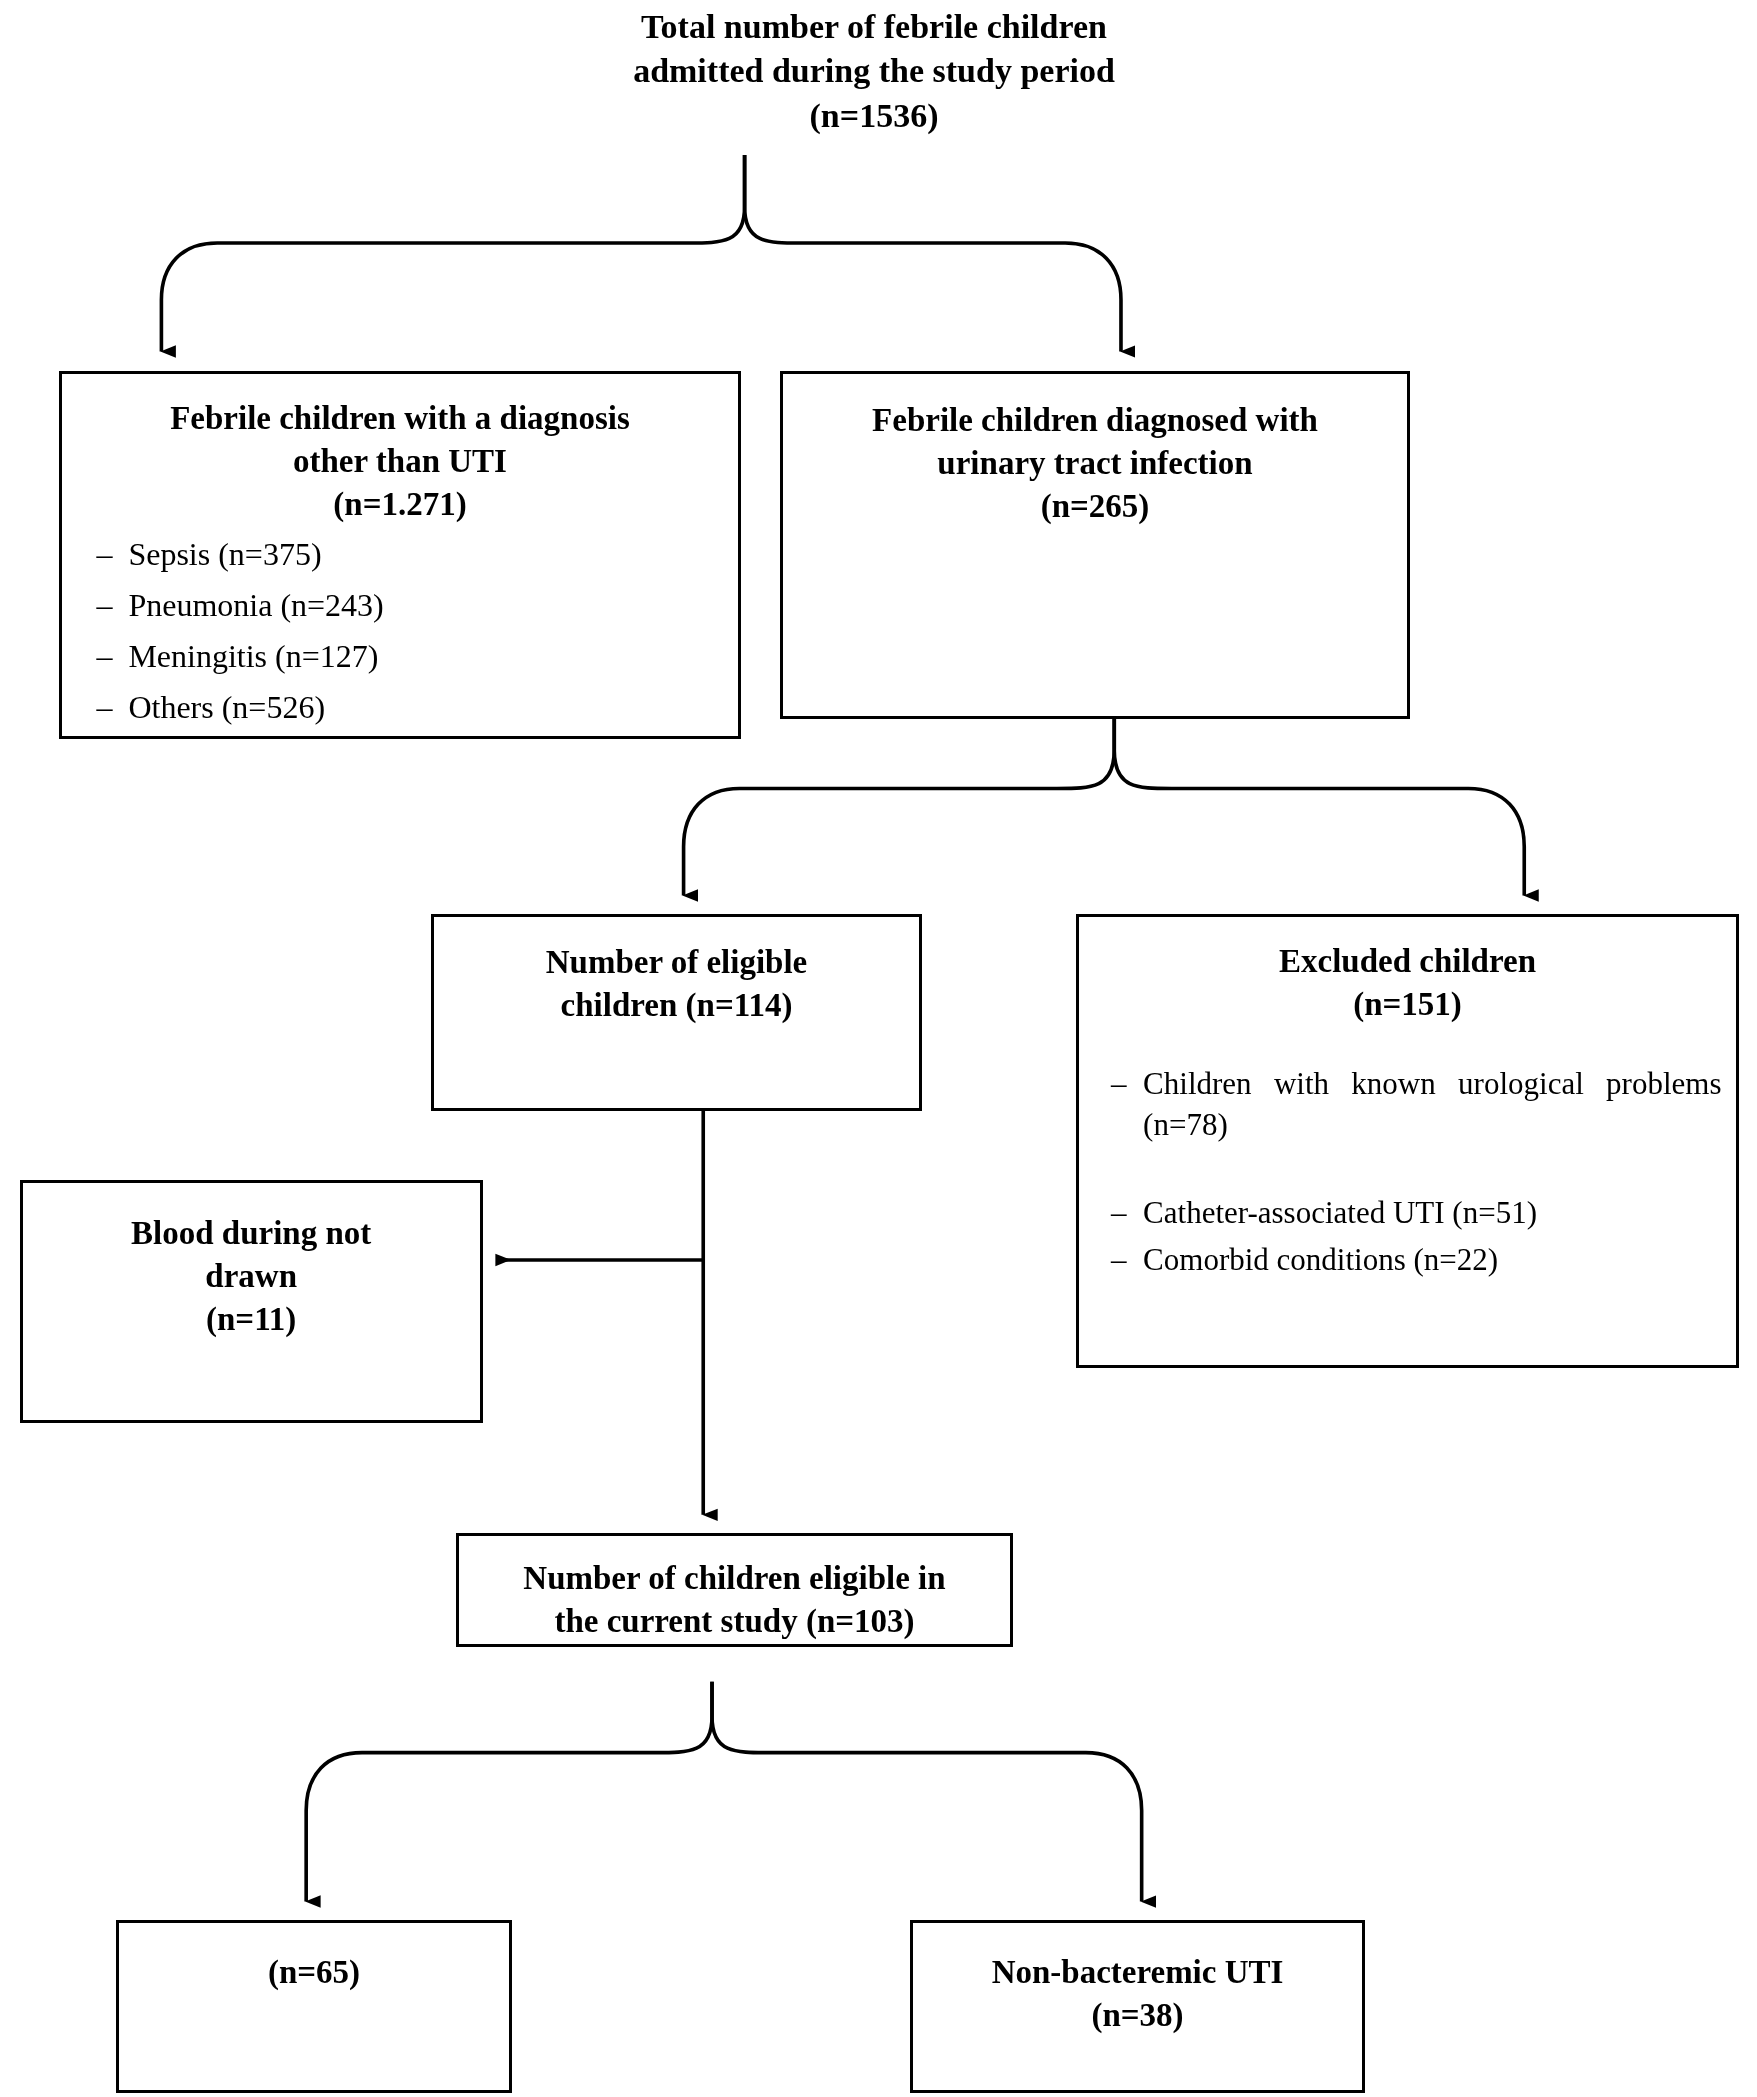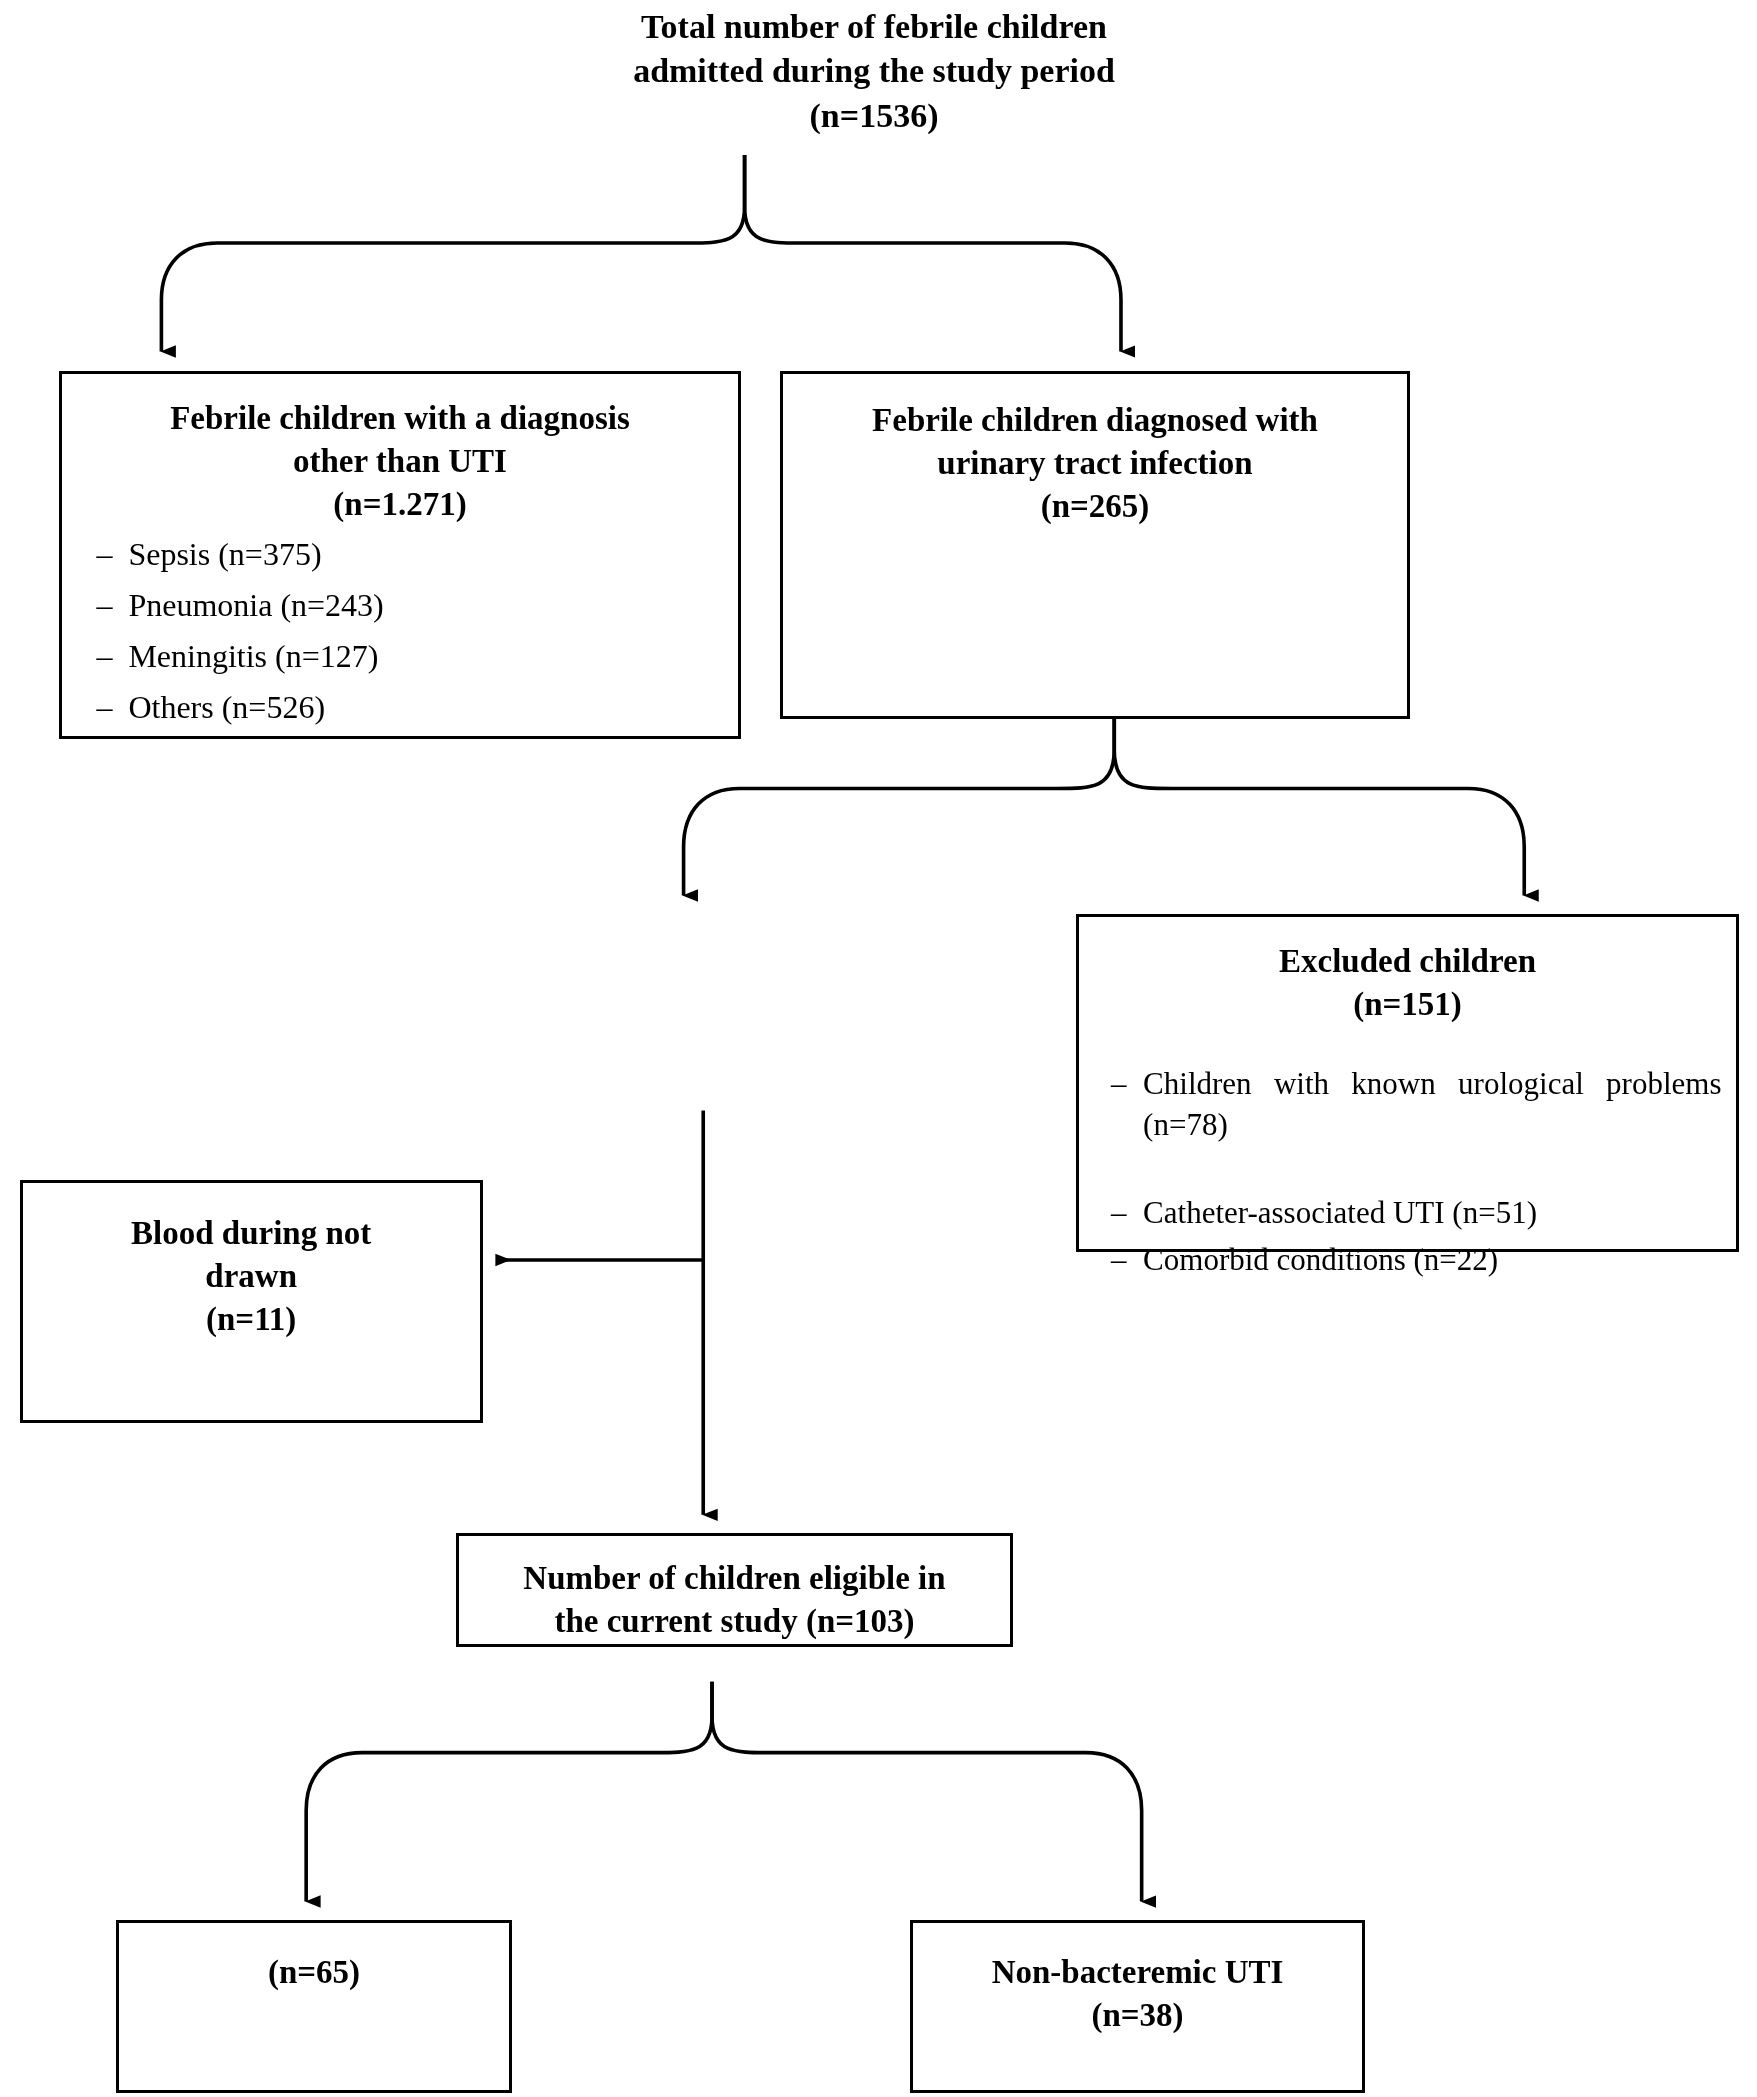--- a/index.html
+++ b/index.html
@@ -70,21 +70,21 @@
   #box-other .hdr  { font-size: 33px; }
   #box-other .bullets { font-size: 32px; margin-top: 7.2px; padding-left: 22px; }
   #box-other .bullets li { margin-bottom: 8.8px; }
 
   #box-uti         { left: 780px; top: 371px;  width: 630px; height: 348px; padding: 25px 17.6px 0 17.6px; }
   #box-uti .hdr    { font-size: 33px; }
 
   #box-eligible    { left: 431px;  top: 914px; width: 491px;  height: 197px; padding: 24px 15.5px 0 15.5px; }
   #box-eligible .hdr { font-size: 33px; }
 
-  #box-excluded    { left: 1076px; top: 914px; width: 663px; height: 338px; padding: 23px 14.5px 0 14.5px; }
+  #box-excluded    { left: 1076px; top: 914px; width: 663px; height: 454px; padding: 23px 14.5px 0 14.5px; }
   #box-excluded .hdr { font-size: 33px; }
   #box-excluded .bullets { font-size: 31px; margin-top: 38px; padding-left: 17.6px; }
   #box-excluded .bullets li { margin-bottom: 6.2px; }
 
   #box-nodraw      { left: 19.7px;   top: 1180px; width: 463px;  height: 243px; padding: 29px 13.4px 0 13.4px; }
   #box-nodraw .hdr { font-size: 33px; }
 
   #box-current     { left: 456px;  top: 1533px; width: 557px; height: 114px; padding: 20.7px 11.4px 0 11.4px; }
   #box-current .hdr{ font-size: 33px; }
 
@@ -168,20 +168,26 @@
   </div>
 
   <div class="node" id="box-uti">
     <div class="hdr">
       <div>Febrile children diagnosed with</div>
       <div>urinary tract infection</div>
       <div>(n=265)</div>
     </div>
   </div>
 
+  <div class="node" id="box-eligible">
+    <div class="hdr">
+      <div>Number of eligible</div>
+      <div>children (n=114)</div>
+    </div>
+  </div>
 
   <div class="node" id="box-excluded">
     <div class="hdr">
       <div>Excluded children</div>
       <div>(n=151)</div>
     </div>
     <ul class="bullets">
       <li class="just">
         <span class="dash">–</span>
         <span class="btxt">Children with known urological problems (n=78)</span>

